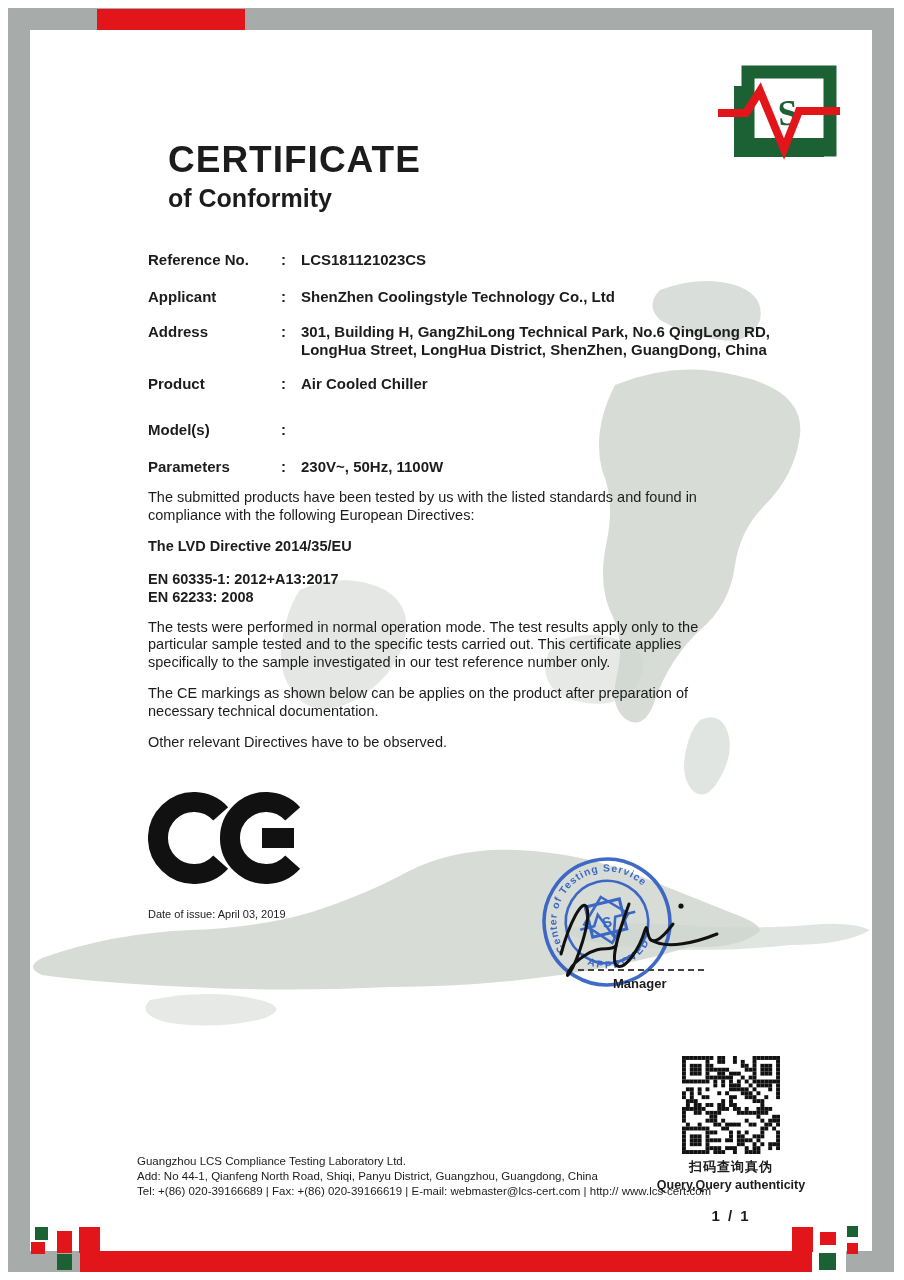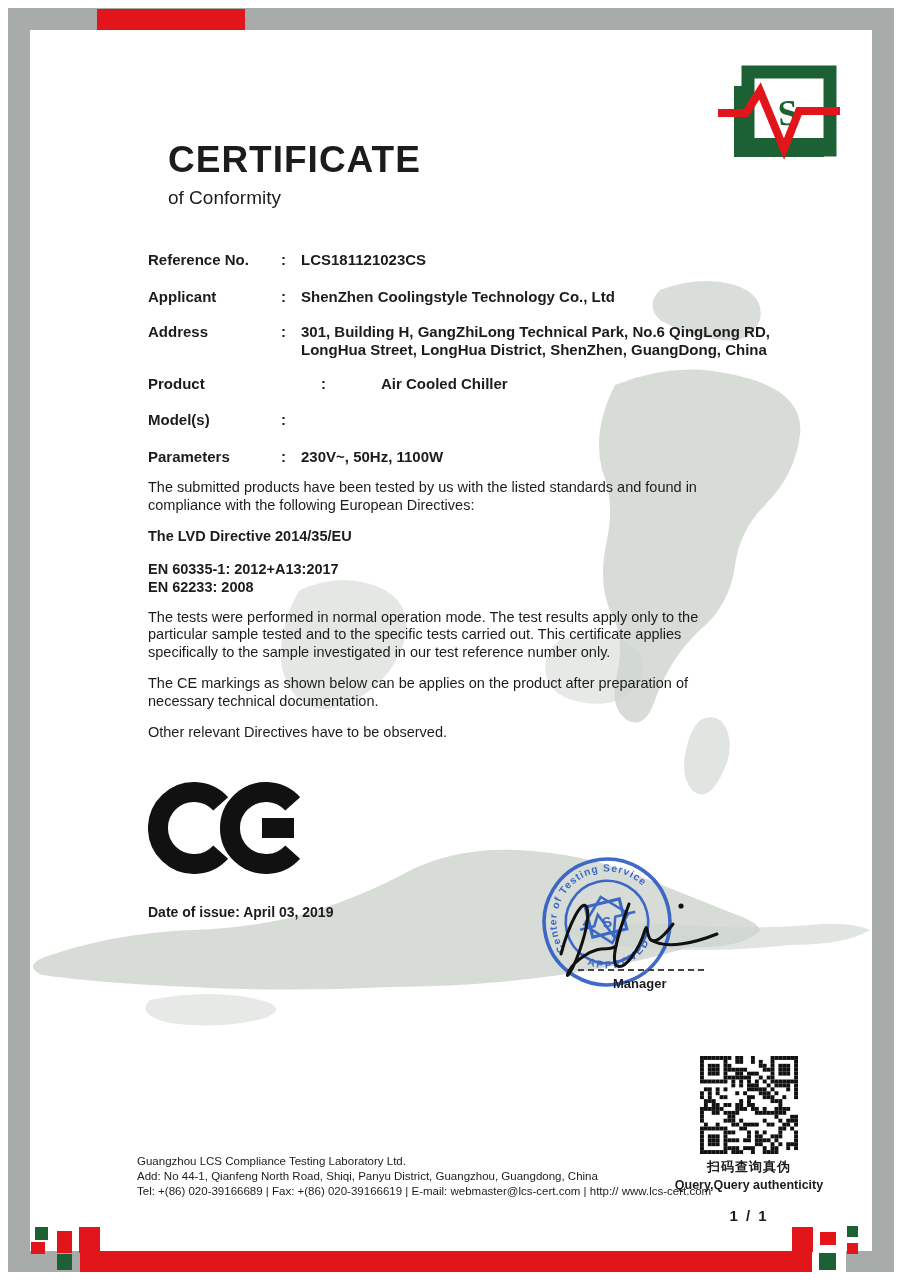--- a/index.html
+++ b/index.html
@@ -9,38 +9,38 @@
   .abs{position:absolute;}
   .frame{background:var(--gray,#a7abaa);}
   .red-accent{background:var(--red,#e2161a);}
   .green-sq{background:var(--green,#1c6134);}
   .white-patch{background:#fff;}
   
   .watermark{position:absolute;left:0;top:0;z-index:0;pointer-events:none;}
   
   .content{position:absolute;left:148px;top:140px;width:640px;z-index:2;}
   .title1{font-size:37px;font-weight:bold;letter-spacing:1px;line-height:40px;margin-left:20px;}
-  .title2{font-size:19px;font-weight:normal;line-height:30px;margin:3px 0 0 20px;}
+  .title2{font-size:25px;font-weight:bold;line-height:30px;margin:3px 0 0 20px;}
   .fields{margin-top:38px;}
   .field{display:grid;grid-template-columns:133px 20px 1fr;font-size:15px;font-weight:bold;line-height:18px;}
   .f-ref{margin-bottom:19px;} .f-app{margin-bottom:17px;} .f-addr{margin-bottom:16px;}
-  .f-prod{margin-bottom:18px;gap:40px;} .f-model{margin-bottom:19px;} .f-param{margin-bottom:13px;}
+  .f-prod{margin-bottom:28px;} .f-model{margin-bottom:19px;} .f-param{margin-bottom:13px;}
   .para{width:594px;font-size:14.5px;line-height:17.5px;margin:0 0 14px 0;}
   .para.bold{font-weight:bold;}
   .std-line{width:594px;font-size:14.5px;line-height:18px;font-weight:bold;}
   .standards{margin:0 0 13px 0;}
   .ce-block{margin-top:36px;height:100px;}
-  .date-line{margin-top:26px;font-size:14px;font-weight:bold;}
+  .date-line{margin-top:20px;font-size:11px;font-weight:normal;}
   
   .stamp{position:absolute;left:540px;top:855px;z-index:3;opacity:.92;}
   .signature{position:absolute;left:545px;top:882px;z-index:4;}
   .sig-dash{position:absolute;left:578px;top:969px;width:126px;border-top:2px dashed #444;z-index:4;}
   .manager{position:absolute;left:613px;top:976px;font-size:13px;font-weight:600;z-index:4;}
   
-  .qr-block{position:absolute;left:671px;top:1056px;width:156px;text-align:center;z-index:2;}
+  .qr-block{position:absolute;left:653px;top:1056px;width:156px;text-align:center;z-index:2;}
   .qr-svg{display:block;margin:0 auto 4px auto;}
   .qr-zh{font-size:13px;font-weight:bold;letter-spacing:1px;}
   .qr-en{font-size:12.5px;font-weight:bold;margin-top:2px;}
   .page-no{font-size:15px;font-weight:bold;letter-spacing:2px;margin-top:15px;}
   .footer{position:absolute;left:137px;top:1154px;width:575px;font-size:11.5px;line-height:15px;z-index:2;}
 </style>
 </head>
 <body>
 
 <div class="page">

